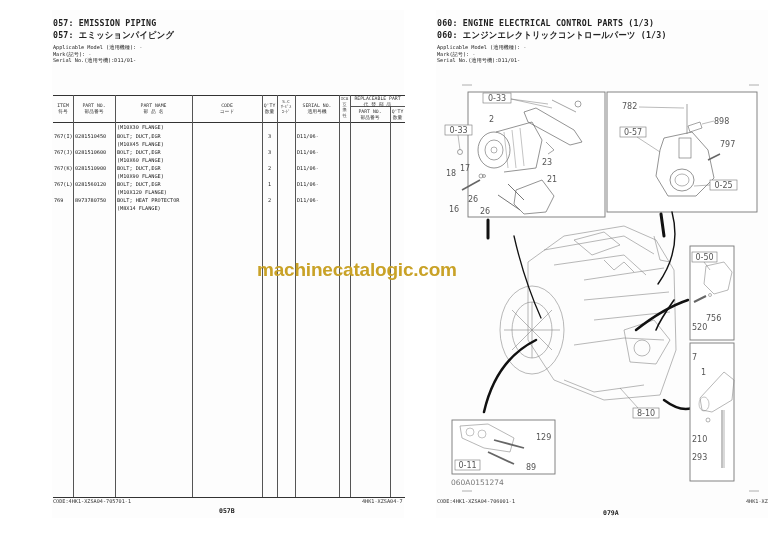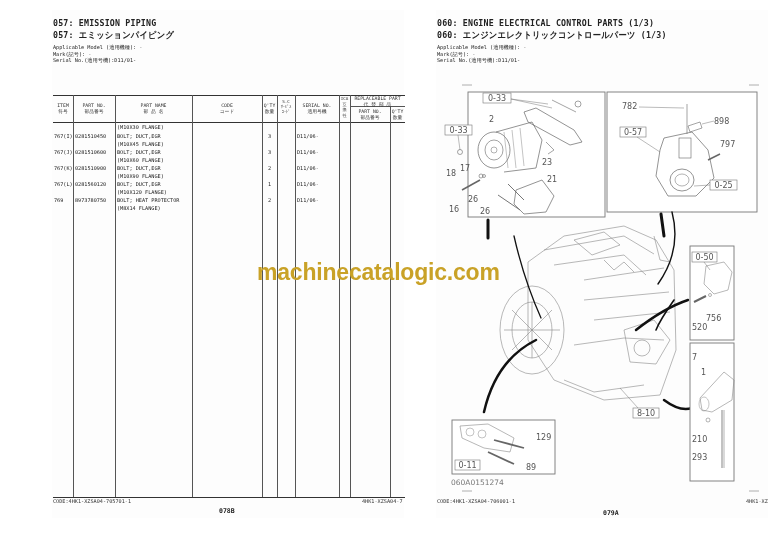--- a/index.html
+++ b/index.html
@@ -17,21 +17,21 @@
   .tbl{position:absolute;left:13px;top:95px;width:352px;height:400px;}
   .hline{position:absolute;left:0;width:352px;background:#333;}
   .vline{position:absolute;width:0.8px;background:#555;}
   .hcell{position:absolute;font-size:4.8px;text-align:center;line-height:5.6px;color:#333;white-space:nowrap;}
   .row{position:absolute;left:0;width:352px;font-size:5.2px;line-height:6.6px;color:#222;}
   .row span{position:absolute;white-space:nowrap;}
   .footer-code{position:absolute;font-size:5.2px;color:#333;white-space:nowrap;}
   .pgnum{position:absolute;font-size:6.5px;font-weight:bold;white-space:nowrap;}
   
   .diag{position:absolute;left:0;top:0;width:384px;height:544px;}
-  .watermark{position:absolute;left:257px;top:259px;font-family:"Liberation Sans","DejaVu Sans",sans-serif;font-weight:bold;font-size:23px;color:#c9a227;white-space:nowrap;letter-spacing:-0.2px;text-align:right;}
+  .watermark{position:absolute;left:257px;top:259px;font-family:"Liberation Sans","DejaVu Sans",sans-serif;font-weight:bold;font-size:19px;color:#c9a227;white-space:nowrap;letter-spacing:-0.2px;text-align:right;}
 </style>
 </head>
 <body>
 
 <div class="page page-left">
   <div class="sheet"></div>
   <div class="title t1">057: EMISSION PIPING</div>
   <div class="title t2">057: エミッションパイピング</div>
   <div class="meta">
     <div>Applicable Model (適用機種): -</div>
@@ -158,21 +158,21 @@
       <span style="left:215px;">2</span>
       <span style="left:244px;">D11/06-</span>
     </div>
     <div class="row" style="top:110px;">
       <span style="left:64px;">(M8X14 FLANGE)</span>
     </div>
   </div>
 
   <div class="footer-code" style="left:13px;top:498px;">CODE:4HK1-XZSA04-705701-1</div>
   <div class="footer-code" style="left:322px;top:498px;">4HK1-XZSA04-7</div>
-  <div class="pgnum" style="left:179px;top:507px;">078B</div>
+  <div class="pgnum" style="left:179px;top:507px;">057B</div>
 </div>
 
 <div class="page page-right">
   <div class="sheet"></div>
   <div class="title t1">060: ENGINE ELECTRICAL CONTROL PARTS (1/3)</div>
   <div class="title t2">060: エンジンエレクトリックコントロールパーツ (1/3)</div>
   <div class="meta">
     <div>Applicable Model (適用機種): -</div>
     <div>Mark(記号): -</div>
     <div>Serial No.(適用号機):D11/01-</div>

